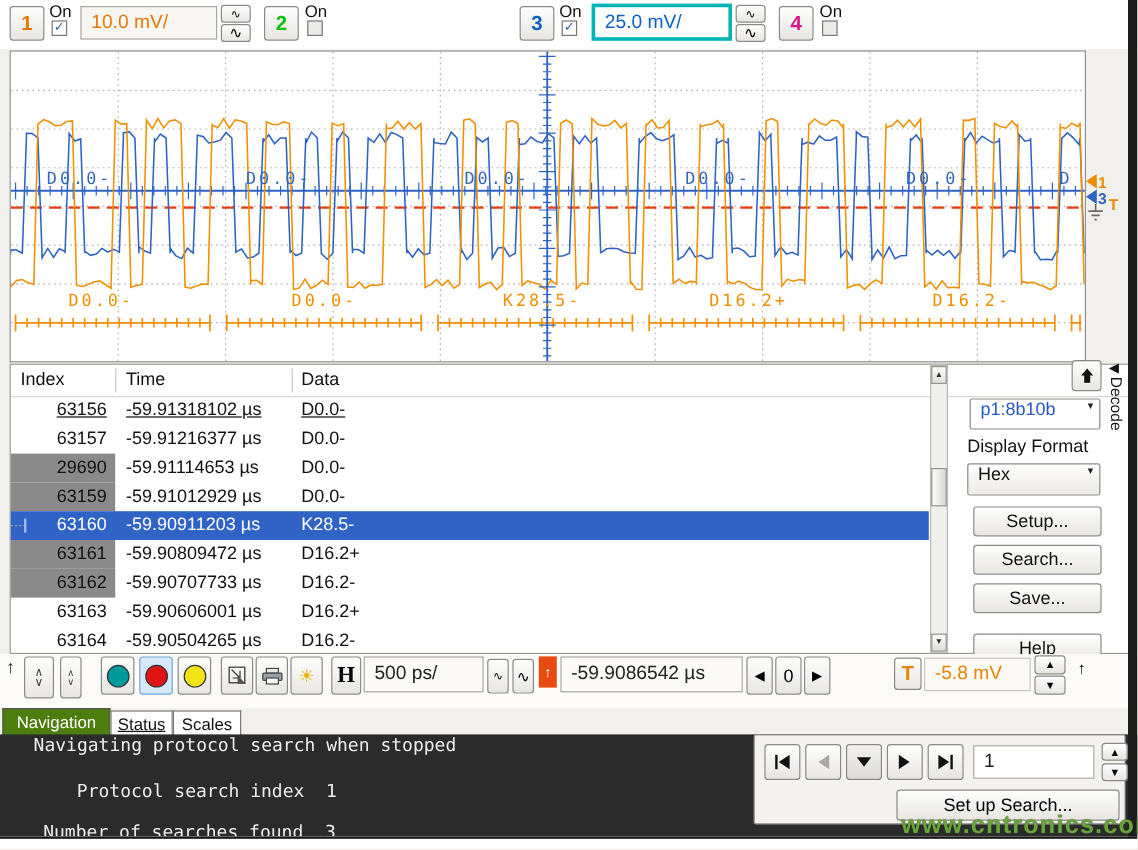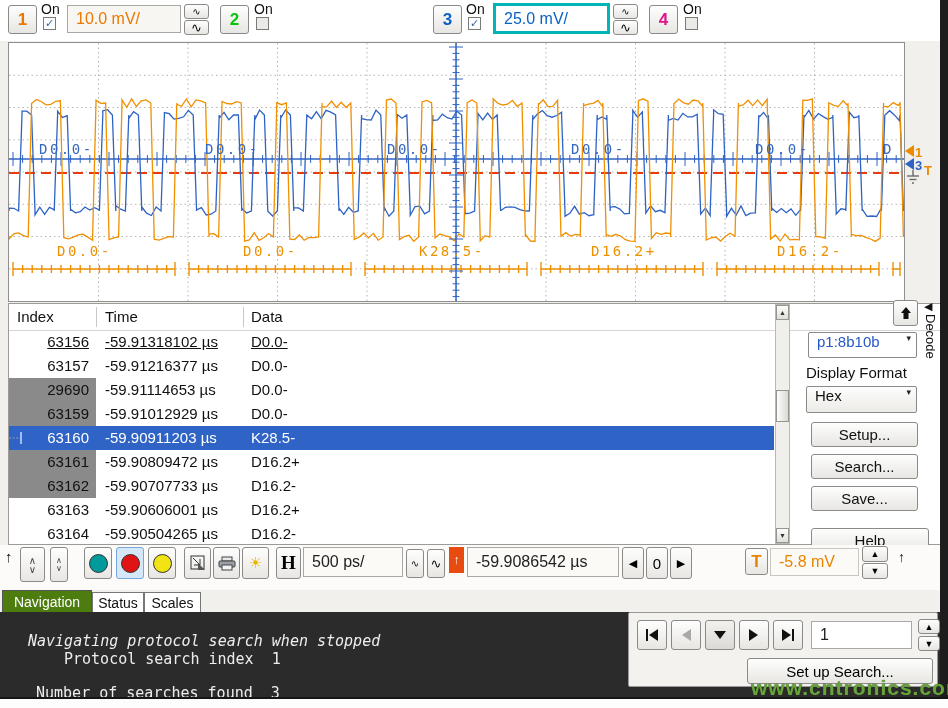--- a/index.html
+++ b/index.html
@@ -263,21 +263,21 @@
   </div>
   <div class="btn panelbtn" style="left:811px;top:422px;width:107px;height:25px;">
       <span>Setup...</span>
     </div>
   <div class="btn panelbtn" style="left:811px;top:454px;width:107px;height:25px;">
       <span>Search...</span>
     </div>
   <div class="btn panelbtn" style="left:811px;top:486px;width:107px;height:25px;">
       <span>Save...</span>
     </div>
-  <div class="btn panelbtn" style="left:811px;top:528px;width:118px;height:25px;">
+  <div class="btn panelbtn" style="left:811px;top:528px;width:107px;height:25px;">
       <span>Help</span>
     </div>
 
   <div class="abs" style="left:0;top:545px;width:948px;height:45px;background:#fcfbf9;">
     <span class="glyph" style="left:5px;top:3px;font-size:15px;">↑</span>
     <div class="btn" style="left:20px;top:2px;width:25px;height:35px;flex-direction:column;font-size:10px;line-height:9px;color:#444;">
       <span>∧</span>
       <span>∨</span>
     </div>
     <div class="btn" style="left:50px;top:2px;width:18px;height:35px;flex-direction:column;font-size:8px;line-height:8px;color:#444;">
@@ -348,29 +348,29 @@
       </div>
     <div class="btn" style="left:862px;top:18px;width:26px;height:16px;font-size:9px;">
         <span>▼</span>
       </div>
     <span class="glyph" style="left:898px;top:4px;font-size:14px;">↑</span>
   </div>
 
   <div class="tab active" style="left:2px;top:590px;width:88px;height:22px;">
     <span>Navigation</span>
   </div>
-  <div class="tab" style="left:92px;top:592px;width:50px;height:20px;">
+  <div class="tab" style="left:92px;top:592px;width:50px;height:20px;text-decoration:underline;">
     <span>Status</span>
   </div>
   <div class="tab" style="left:144px;top:592px;width:55px;height:20px;">
     <span>Scales</span>
   </div>
 
   <div id="console">
-    <div class="conline" style="left:28px;top:20px;font-style:italic;">Navigating protocol search when stopped</div>
+    <div class="conline" style="left:28px;top:0;">Navigating protocol search when stopped</div>
     <div class="conline" style="left:64px;top:38px;">Protocol search index  1</div>
     <div class="conline" style="left:36px;top:56px;margin-top:16px;">Number of searches found  3</div>
   </div>
 
   <div id="navpanel">
     <div class="btn" style="left:8px;top:7px;width:30px;height:30px;">
       <svg width="16" height="14" viewBox="0 0 16 14">
         <path d="M3 1v12" stroke="#111" stroke-width="2"></path>
           <path d="M14 1L5 7l9 6z" fill="#111"></path>
       </svg>

